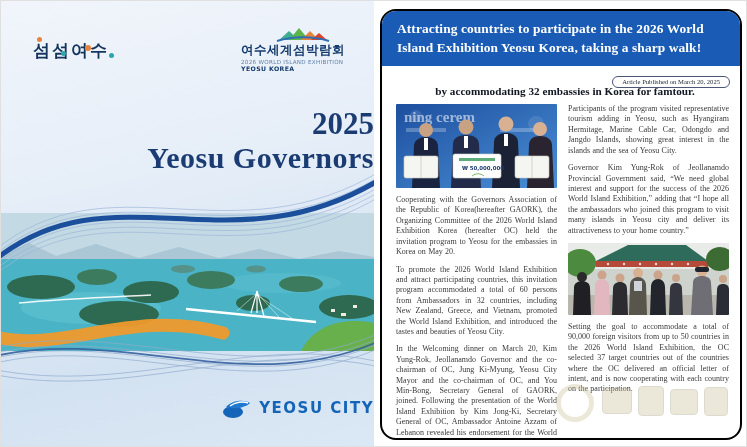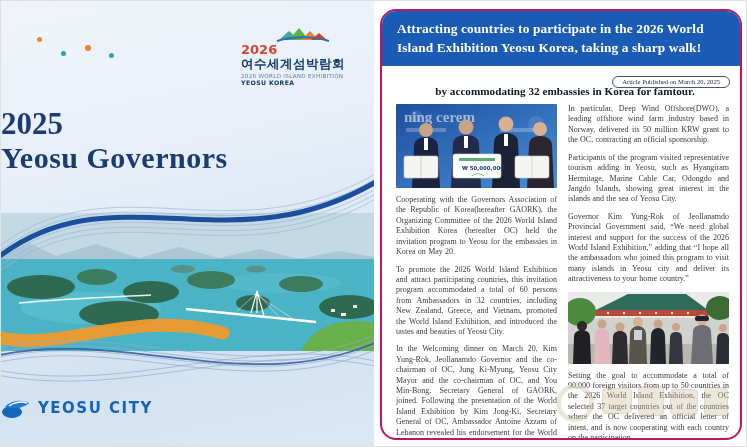--- a/index.html
+++ b/index.html
@@ -28,37 +28,37 @@
   .bd4 { left:108px; top:52px; width:5px; height:5px; background:#2aa7ad; }
 
   .expo-logo { position:absolute; left:240px; top:22px; width:124px; text-align:left;
     font-family:"DejaVu Sans", sans-serif; }
   .expo-mark { display:block; margin-left:34px; }
   .expo-year { font-size:13px; font-weight:bold; color:#d8442b; line-height:1.05; }
   .expo-kr   { font-size:12.5px; font-weight:bold; color:#143a6e; line-height:1.15; letter-spacing:.5px;}
   .expo-en   { font-size:5.6px; color:#5d7ea8; letter-spacing:.3px; margin-top:2px;}
   .expo-kor  { font-size:6.2px; font-weight:bold; color:#143a6e; letter-spacing:.4px;}
 
-  .cover-title { position:absolute; left:0; top:106px; width:100%; text-align:left;
+  .cover-title { position:absolute; left:0; top:106px; width:100%; text-align:right;
     color:#1b3c72; font-family:"Liberation Serif", serif; }
   .cover-title .yr   { font-size:31px; font-weight:bold; line-height:1.1; }
   .cover-title .name { font-size:30px; font-weight:bold; line-height:1.15; letter-spacing:.5px; }
 
   .photo-wrap { position:absolute; left:0; top:212px; width:373px; height:138px; }
   .waves { position:absolute; left:0; top:0; width:373px; height:447px; pointer-events:none; }
 
-  .city-logo { position:absolute; left:0; top:396px; width:100%; text-align:left; }
+  .city-logo { position:absolute; left:0; top:396px; width:100%; text-align:right; }
   .city-logo-inner { display:inline-flex; align-items:center; gap:7px; }
   .city-logo-text { font-family:"DejaVu Sans", sans-serif; font-weight:bold;
     font-size:15px; letter-spacing:1.5px; color:#1464b8; }
 
   
   #article-panel {
     position:absolute; left:379px; top:8px; width:362px; height:431px;
-    background:#ffffff; border:2px solid #be185d; border-radius:16px; overflow:hidden;
+    background:#ffffff; border:2px solid #000000; border-radius:16px; overflow:hidden;
   }
   .article-header {
     background:#1a5cb5; color:#ffffff; padding:8px 15px 9px 15px;
     border-radius:12px 12px 0 0;
   }
   .article-header h1 {
     font-size:13.4px; font-weight:bold; line-height:1.42; letter-spacing:.1px;
     font-family:"Liberation Serif", serif;
   }
   .badge-row { text-align:right; padding:4px 10px 0 0; height:16px; }
@@ -139,34 +139,34 @@
         <path d="M-10,348 C120,316 250,392 383,330"></path>
         <path d="M-10,353 C120,321 250,397 383,335"></path>
         <path d="M-10,358 C120,326 250,402 383,340"></path>
         <path d="M-10,363 C120,331 250,407 383,345"></path>
         <path d="M-10,368 C130,396 250,330 383,362"></path>
         <path d="M-10,373 C130,401 250,335 383,367"></path>
       </g>
       <path d="M-10,356 C120,324 250,400 383,338" fill="none" stroke="#35619f" stroke-width="1.8" opacity="0.9"></path>
     </svg>
 
+    <div class="brand-logo">섬섬여수</div>
     <span class="brand-dot bd1"></span>
     <span class="brand-dot bd2"></span>
     <span class="brand-dot bd3"></span>
     <span class="brand-dot bd4"></span>
 
     <div class="expo-logo">
       <svg class="expo-mark" width="56" height="20" viewBox="0 0 56 20">
         <path d="M4,17 L14,8 L24,17 Z" fill="#3fae8f"></path>
         <path d="M14,17 L24,5 L34,17 Z" fill="#5cb54a"></path>
         <path d="M26,17 L35,8 L44,17 Z" fill="#e8833a"></path>
         <path d="M36,17 L44,10 L52,17 Z" fill="#d8442b"></path>
         <path d="M2,18 C18,13 38,13 54,18" stroke="#2f6eb5" stroke-width="2" fill="none"></path>
       </svg>
-      <div class="expo-year">2026</div>
       <div class="expo-kr">여수세계섬박람회</div>
       <div class="expo-en">2026 WORLD ISLAND EXHIBITION</div>
       <div class="expo-kor">YEOSU KOREA</div>
     </div>
 
     <div class="cover-title">
       <div class="yr">2025</div>
       <div class="name">Yeosu Governors</div>
     </div>
 
@@ -234,21 +234,20 @@
           <rect x="63" y="54" width="36" height="3" fill="#3f9e63" opacity="0.85"></rect>
           <text x="66" y="66" font-size="5.4" font-weight="bold" fill="#1d3a6e" font-family="DejaVu Sans, sans-serif">₩ 50,000,000</text>
           <path d="M76,72 C80,69 84,69 88,72" stroke="#7ab86a" stroke-width="1" fill="none"></path>
         </svg>
         <p>Cooperating with the Governors Association of the Republic of Korea(hereafter GAORK), the Organizing Committee of the 2026 World Island Exhibition Korea (hereafter OC) held the invitation program to Yeosu for the embassies in Korea on May 20.</p>
         <p>To promote the 2026 World Island Exhibition and attract participating countries, this invitation program accommodated a total of 60 persons from Ambassadors in 32 countries, including New Zealand, Greece, and Vietnam, promoted the World Island Exhibition, and introduced the tastes and beauties of Yeosu City.</p>
         <p>In the Welcoming dinner on March 20, Kim Yung-Rok, Jeollanamdo Governor and the co-chairman of OC, Jung Ki-Myung, Yeosu City Mayor and the co-chairman of OC, and You Min-Bong, Secretary General of GAORK, joined. Following the presentation of the World Island Exhibition by Kim Jong-Ki, Secretary General of OC, Ambassador Antoine Azzam of Lebanon revealed his endorsement for the World Island Exhibition with his response.</p>
       </div>
 
       <div class="col">
-        <p>In particular, Deep Wind Offshore(DWO), a leading offshore wind farm industry based in Norway, delivered its 50 million KRW grant to the OC, contracting an official sponsorship.</p>
         <p>Participants of the program visited representative tourism adding in Yeosu, such as Hyangiram Hermitage, Marine Cable Car, Odongdo and Jangdo Islands, showing great interest in the islands and the sea of Yeosu City.</p>
         <p>Governor Kim Yung-Rok of Jeollanamdo Provincial Government said, “We need global interest and support for the success of the 2026 World Island Exhibition,” adding that “I hope all the ambassadors who joined this program to visit many islands in Yeosu city and deliver its attractiveness to your home country.”</p>
         <svg class="article-photo" width="161" height="72" viewBox="0 0 161 72">
           <rect width="161" height="72" fill="#cfd3cd"></rect>
           <rect x="0" y="0" width="161" height="26" fill="#e8ebe7"></rect>
 
           <path d="M28,18 L60,2 L118,2 L140,18 Z" fill="#2e6b5a"></path>
           <path d="M24,18 L144,18 L140,24 L28,24 Z" fill="#b5493a"></path>
           <g fill="#ffffff" opacity="0.8">
             <circle cx="40" cy="21" r="1.2"></circle>

